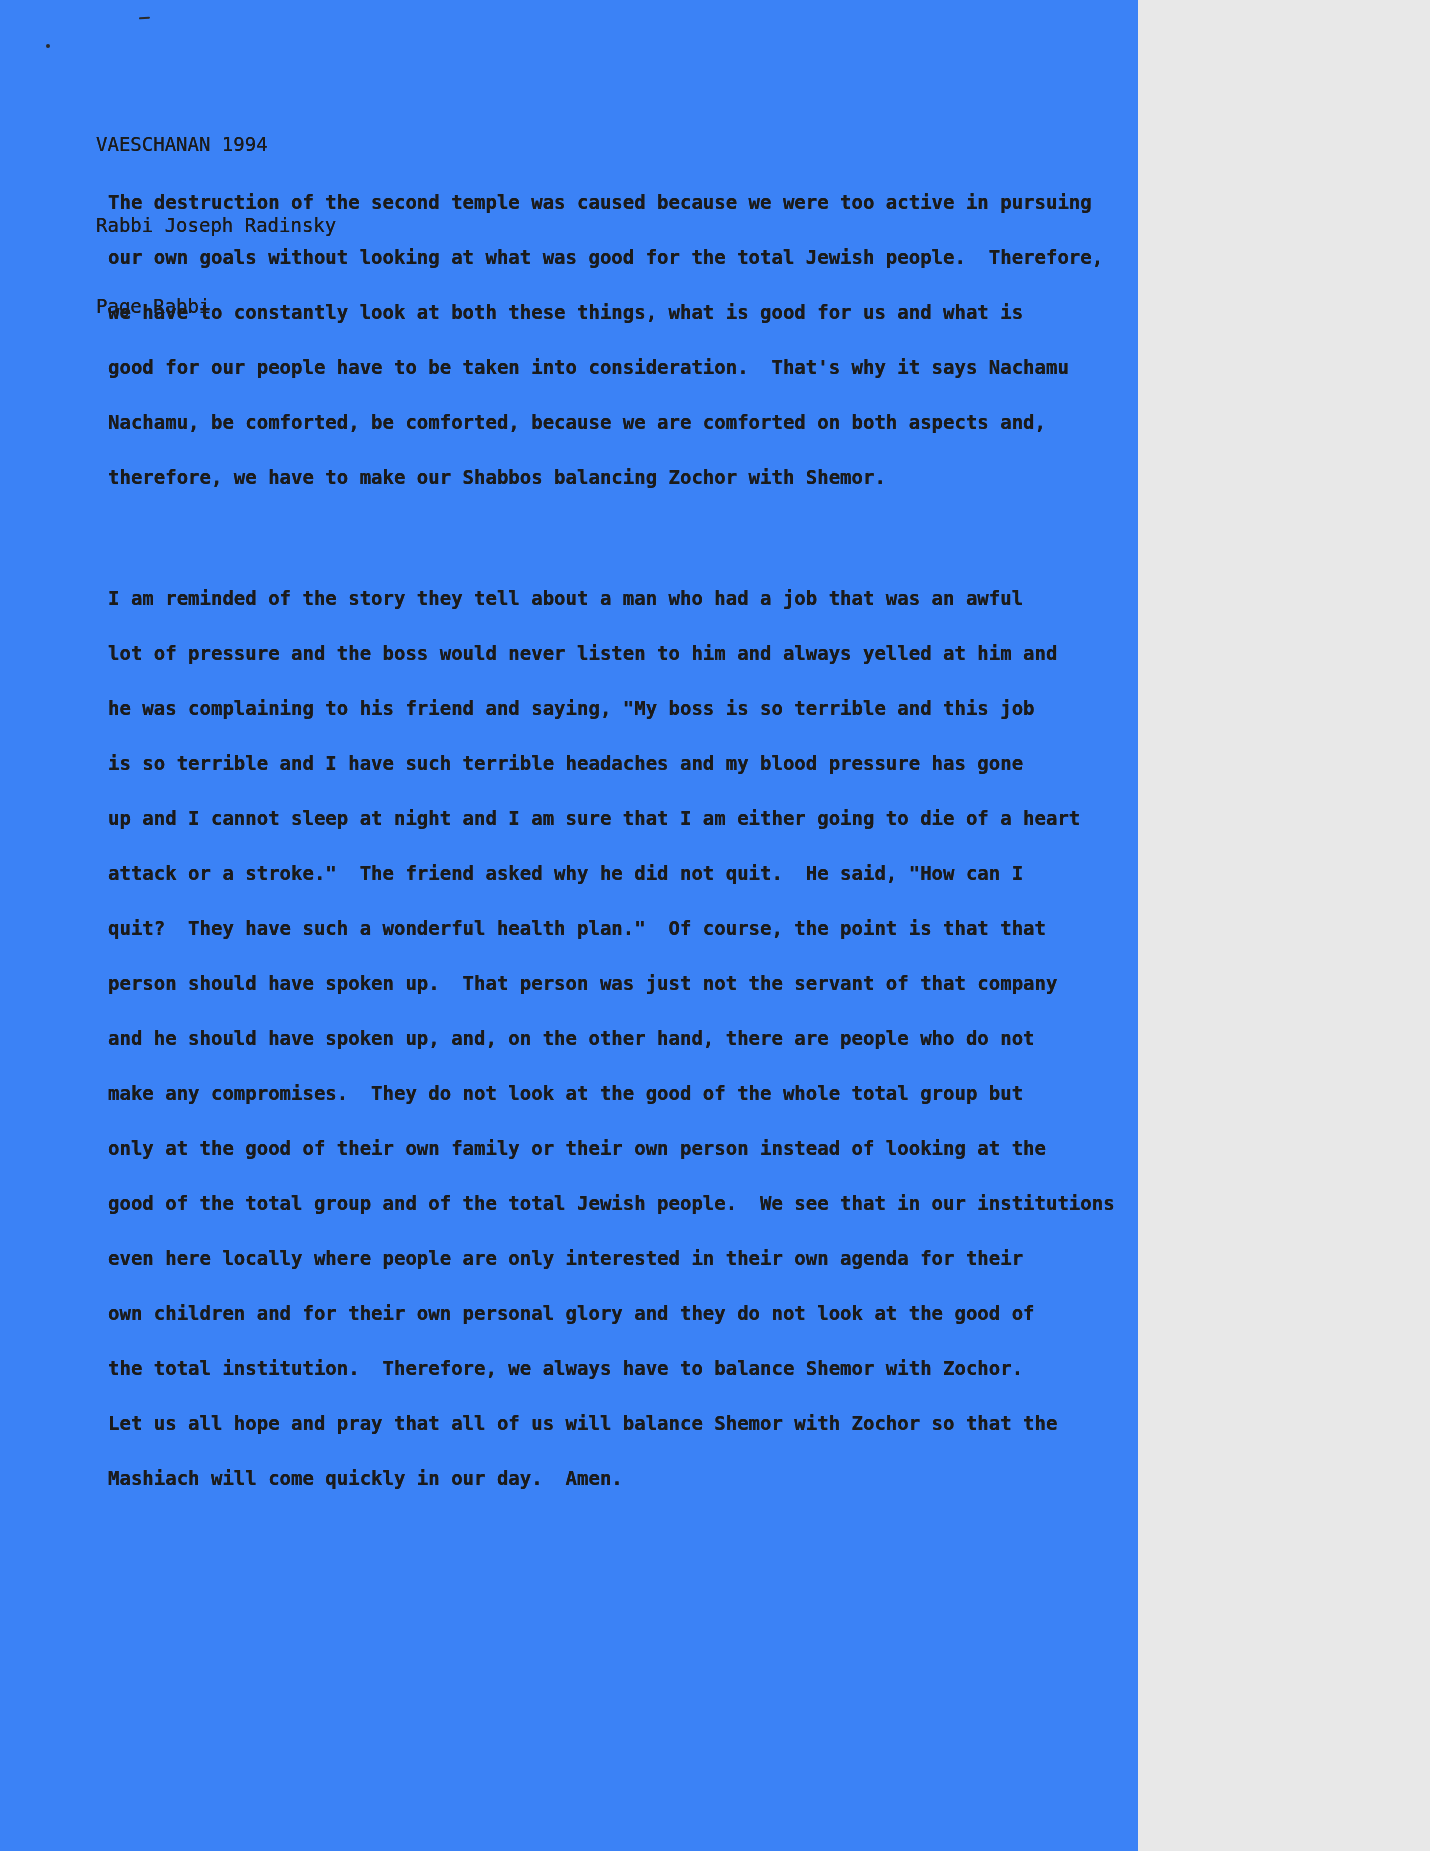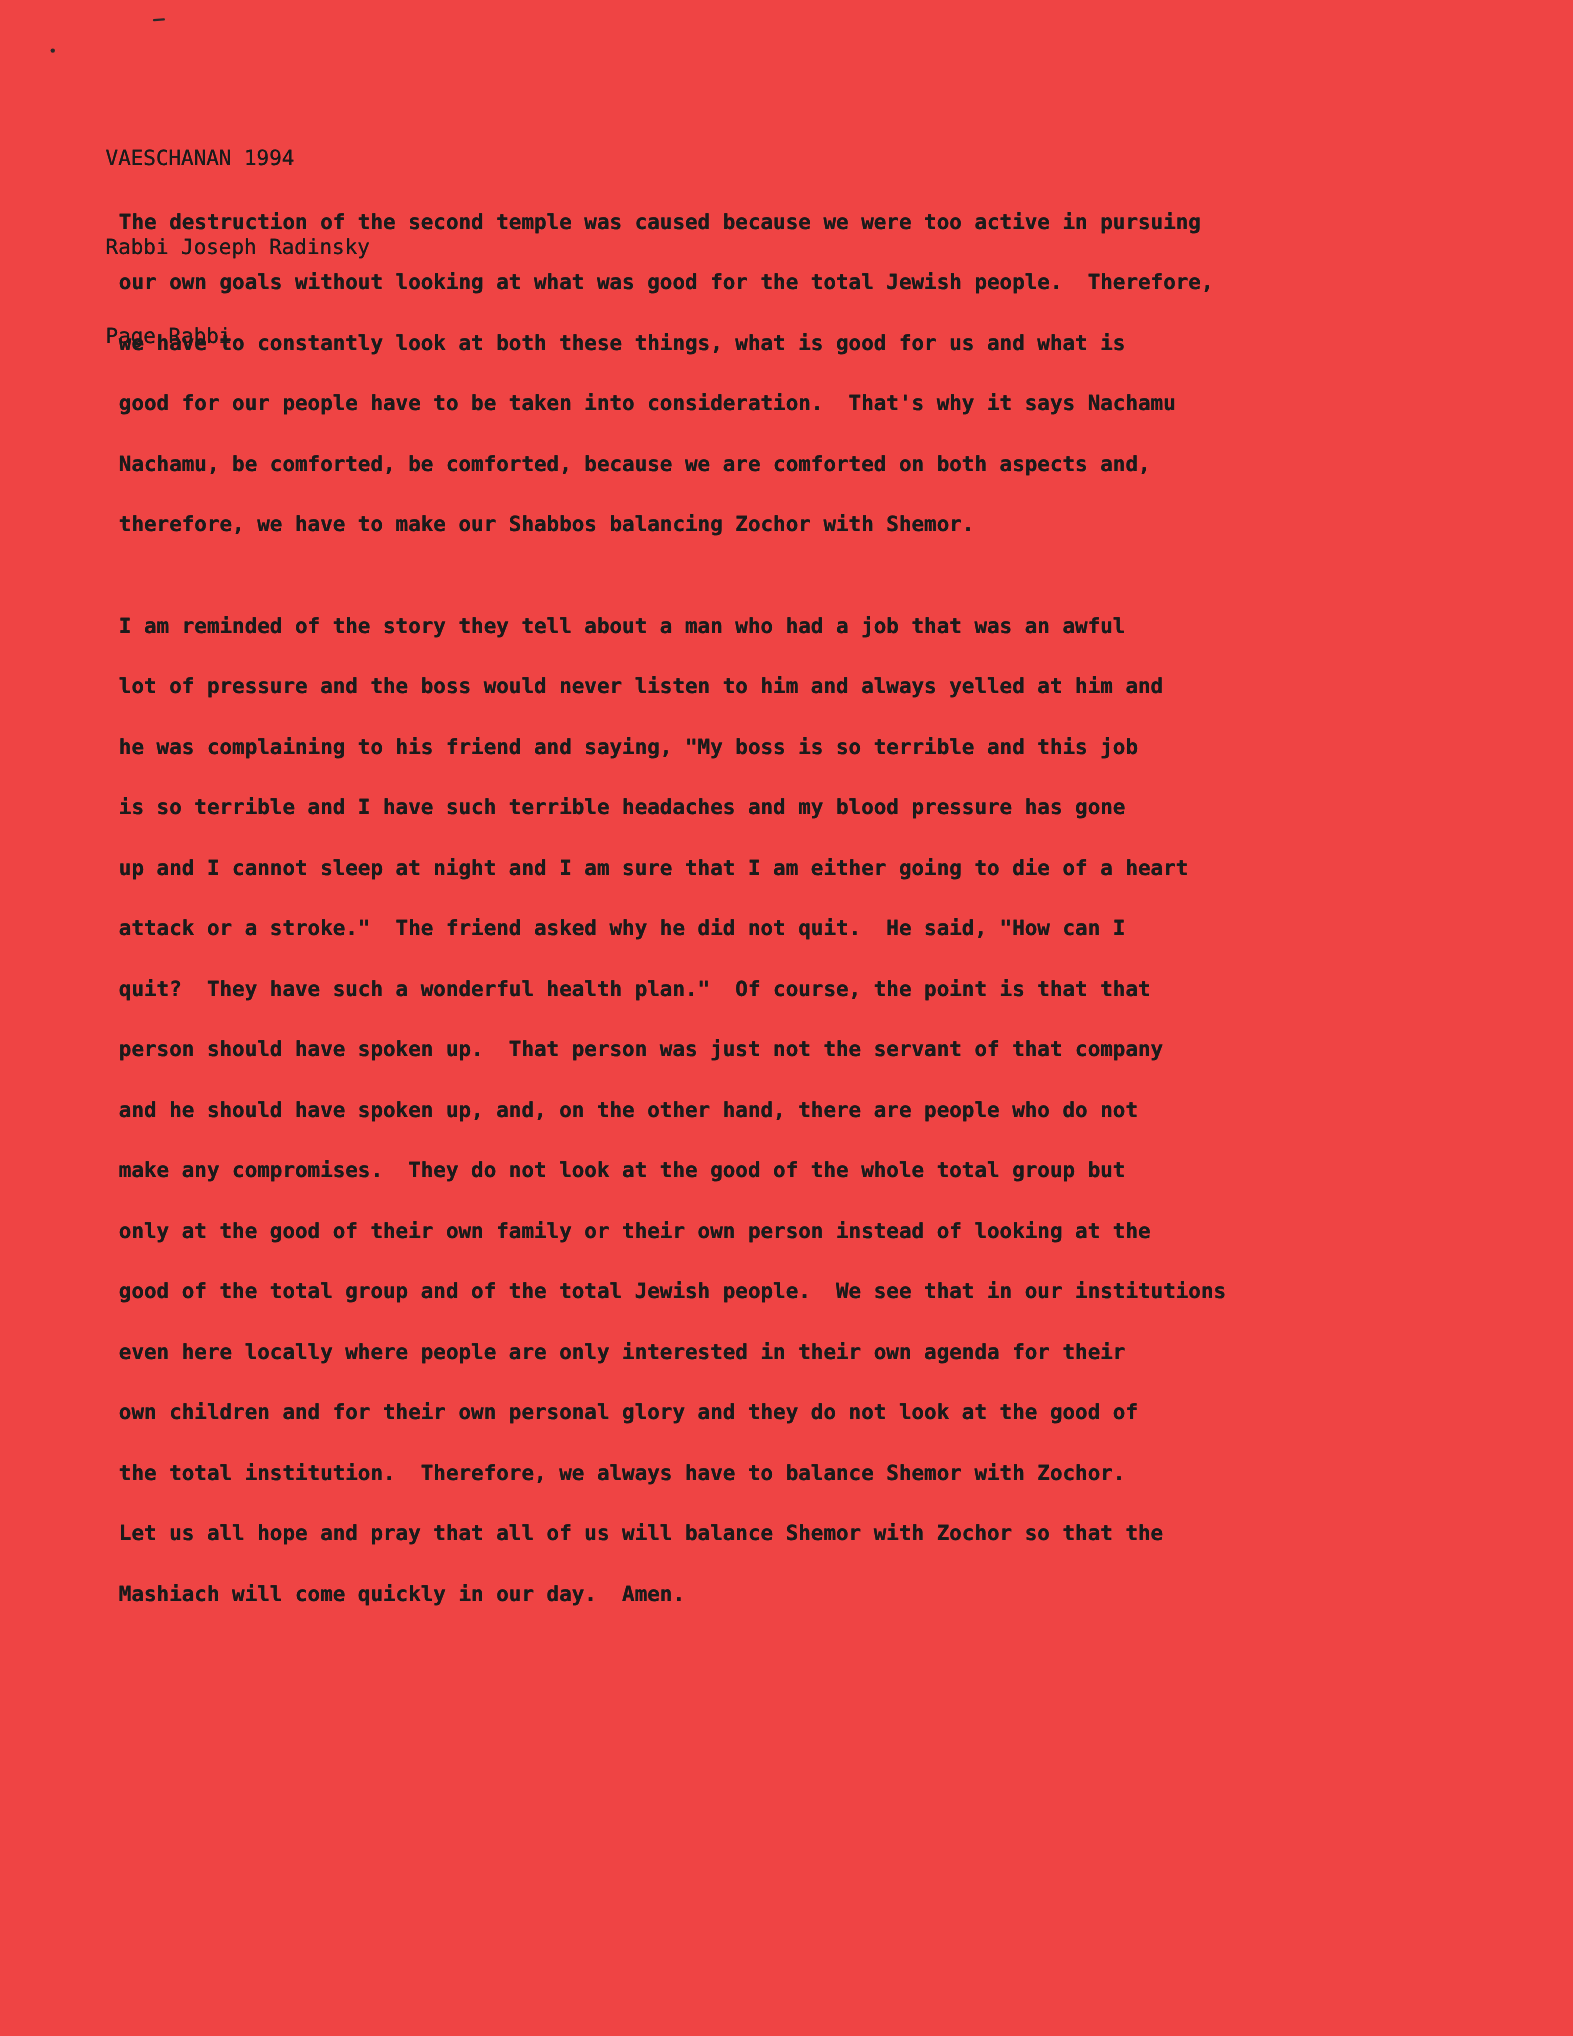--- a/index.html
+++ b/index.html
@@ -2,23 +2,23 @@
 <html><head>
 <meta charset="utf-8">
 <style>
   html, body {
     margin: 0;
     padding: 0;
     background: #e8e8e8;
   }
   .page {
     position: relative;
-    width: 1430px;
+    width: 1138px;
     height: 1851px;
-    background: #ef4444;
+    background: #3b82f6;
     overflow: hidden;
     font-family: "DejaVu Sans Mono", "Liberation Mono", monospace;
     color: #1b1b1b;
   }
   
   .artifact-dash {
     position: absolute;
     left: 139px;
     top: 17px;
     width: 11px;
@@ -48,21 +48,21 @@
     line-height: 27px;
   }
   .para {
     position: absolute;
     left: 108px;
     width: 1260px;
     line-height: 55px;
     font-weight: bold;
   }
   .para-1 { top: 175px; }
-  .para-2 { top: 542px; }
+  .para-2 { top: 571px; }
 </style>
 </head>
 <body>
 
 <div class="page">
 
   <div class="artifact-dash"></div>
   <div class="artifact-dot"></div>
 
   <div class="header-block typewriter">

